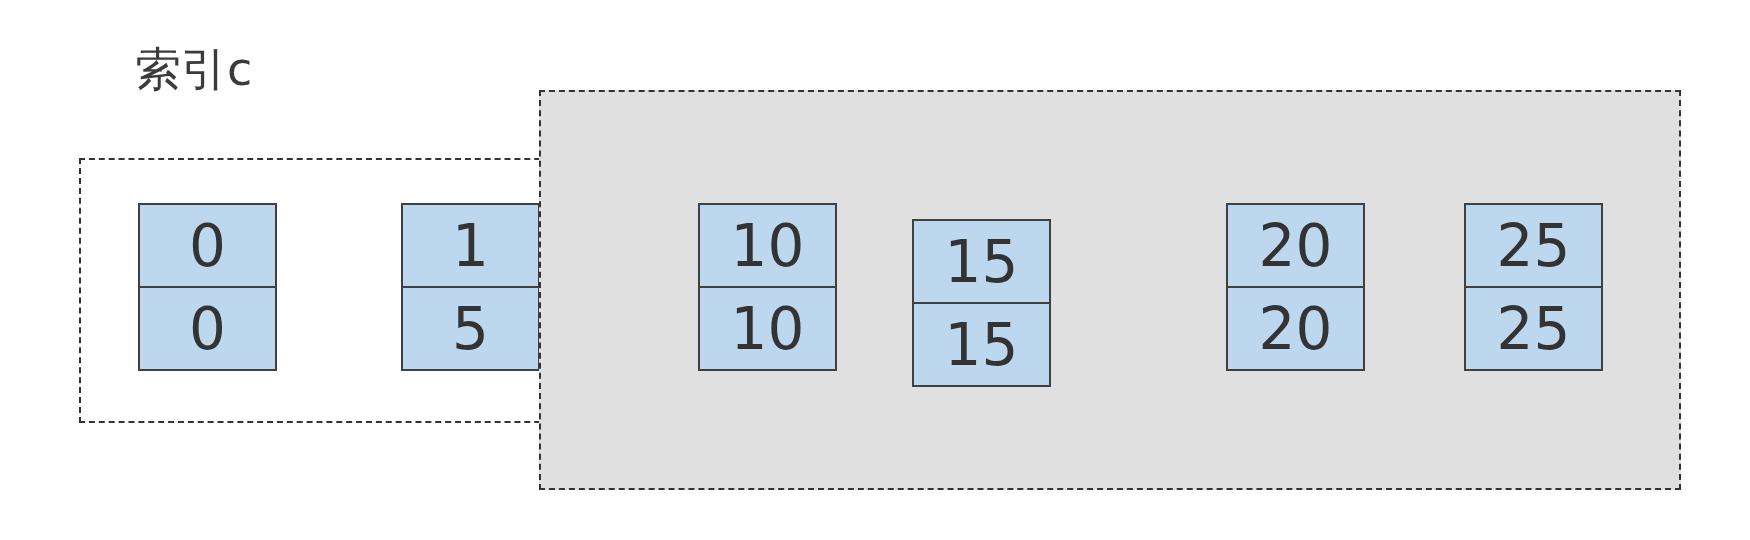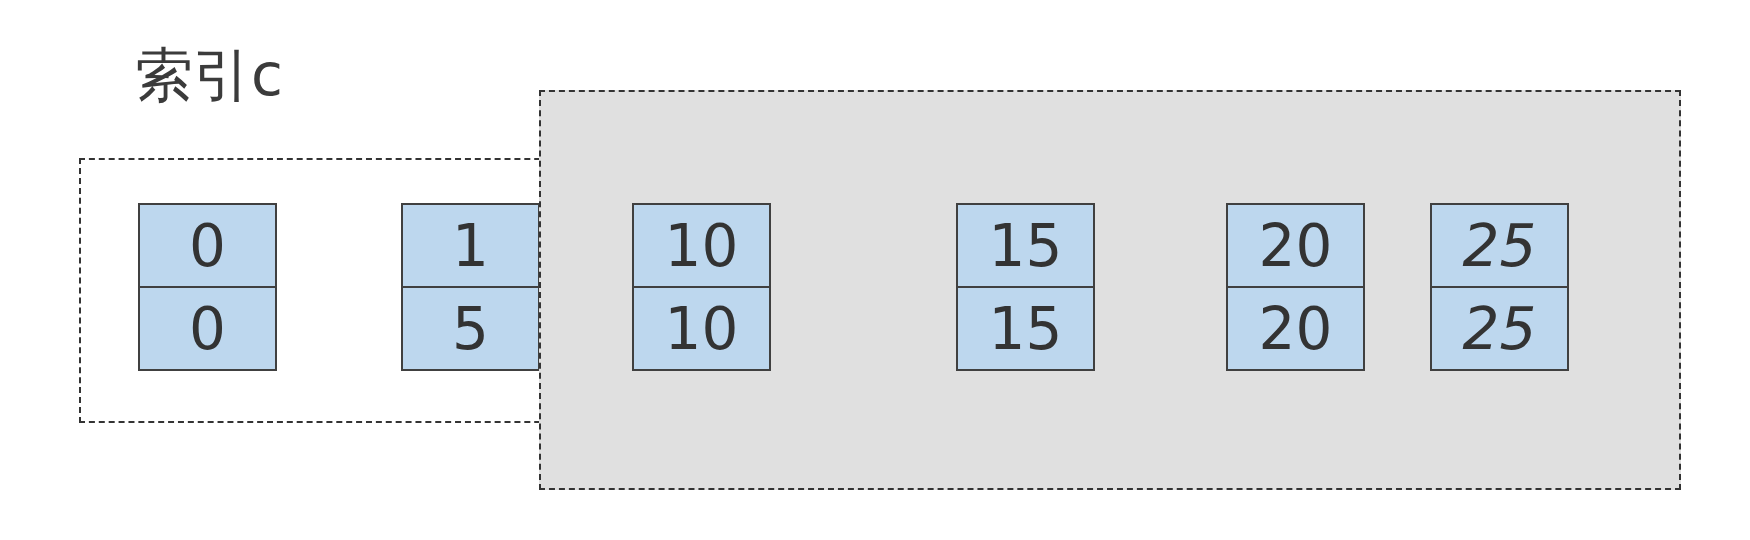--- a/index.html
+++ b/index.html
@@ -12,21 +12,21 @@
     width: 1750px;
     height: 540px;
     background: #ffffff;
     overflow: hidden;
     font-family: "DejaVu Sans", "Liberation Sans", sans-serif;
   }
   .title {
     position: absolute;
     left: 135px;
     top: 44px;
-    font-size: 58px;
+    font-size: 46px;
     line-height: 1.1;
     color: #3b3b3b;
     white-space: nowrap;
   }
   .index-box {
     position: absolute;
     left: 79px;
     top: 158px;
     width: 481px;
     height: 265px;
@@ -48,24 +48,24 @@
   }
   .pair {
     position: absolute;
     top: 203px;
     width: 139px;
   }
   .pair.under { z-index: 1; }   
   .pair.over  { z-index: 3; }   
   .p0 { left: 138px; }
   .p1 { left: 401px; }
-  .p2 { left: 632px; }
-  .p3 { left: 956px; }
+  .p2 { left: 698px; }
+  .p3 { left: 912px; margin-top: 16px; }
   .p4 { left: 1194px; padding-left: 32px; }
-  .p5 { left: 1430px; font-style: italic; }
+  .p5 { left: 1464px; }
   .cell {
     box-sizing: border-box;
     width: 139px;
     height: 85px;
     background: #bdd7ee;
     border: 2px solid #404040;
     display: flex;
     align-items: center;
     justify-content: center;
     font-size: 58px;

